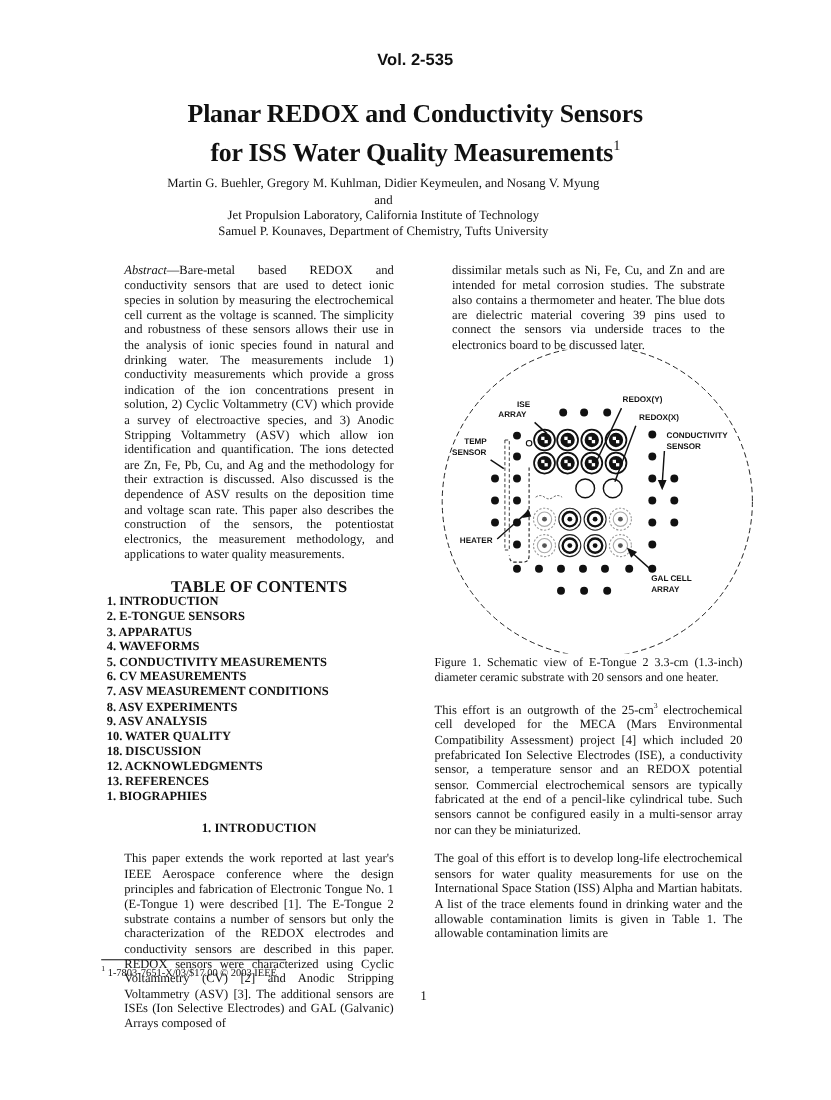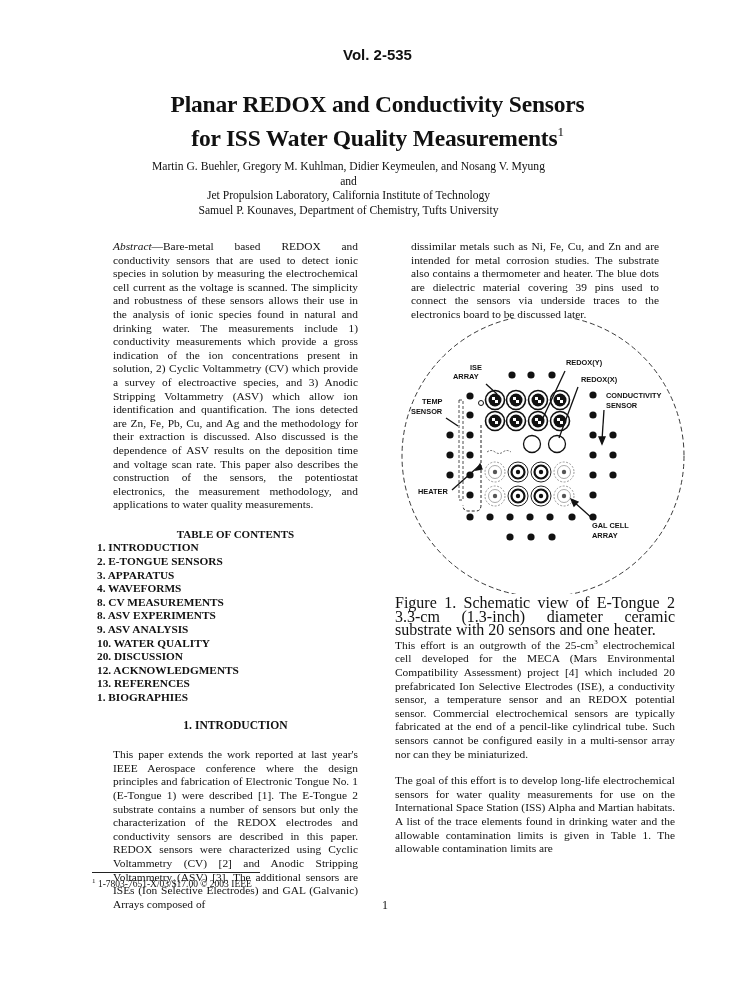--- a/index.html
+++ b/index.html
@@ -8,26 +8,26 @@
   .sans { font-family: "Liberation Sans", "DejaVu Sans", sans-serif; }
   .vol { position: absolute; top: 46px; left: 0; width: 755px; text-align: center; font-size: 15px; font-weight: bold; }
   .title { position: absolute; top: 90px; left: 0; width: 755px; text-align: center; font-size: 23.5px; font-weight: bold; line-height: 28px; letter-spacing: -0.2px; }
   .title sup { font-size: 13px; font-weight: normal; vertical-align: 10px; }
   .authors { position: absolute; top: 160px; left: 0; width: 697px; text-align: center; font-size: 11.6px; line-height: 14.5px; }
   .col { position: absolute; font-size: 11.4px; line-height: 13.6px; text-align: justify; }
   .col p { margin: 16px; }
   .left { left: 97px; top: 224px; width: 277px; }
   .right { left: 395px; top: 224px; width: 280px; }
   .abstract-label { font-style: italic; }
-  .toc-title { text-align: center; font-weight: bold; margin-top: 11px; font-size: 11px; }
+  .toc-title { text-align: center; font-weight: bold; margin-top: 11px; font-size: 15px; }
   .toc-item { font-weight: bold; font-size: 11.3px; line-height: 13.6px; text-align: left; }
   .section-head { text-align: center; font-weight: bold; margin-top: 14px; margin-bottom: 13px; font-size: 11.6px; }
   .gap { height: 13px; }
   .figure { position: absolute; left: 395px; top: 318px; width: 300px; height: 276px; }
-  .caption { position: absolute; left: 395px; top: 596px; width: 280px; font-size: 16px; line-height: 13.6px; text-align: justify; }
+  .caption { position: absolute; left: 395px; top: 596px; width: 280px; font-size: 11px; line-height: 13.6px; text-align: justify; }
   .right2 { position: absolute; left: 395px; top: 636px; width: 280px; font-size: 11.4px; line-height: 13.6px; text-align: justify; }
   .right2 p { margin: 0; font-family: Liberation Serif, serif; }
   .fn-rule { position: absolute; left: 92px; top: 872px; width: 168px; border-top: 1px solid #222; }
   .footnote { position: absolute; left: 92px; top: 877px; font-size: 9.5px; }
   .footnote sup { font-size: 7px; }
   .pagenum { position: absolute; left: 382px; top: 898px; font-size: 12px; }
   .fig-label { font-family: "Liberation Sans", "DejaVu Sans", sans-serif; font-weight: bold; font-size: 7.4px; fill: #111; }
 </style>
 </head>
 <body>
@@ -48,25 +48,27 @@
 
 <div class="col left serif">
   <p><span class="abstract-label">Abstract</span><span>—Bare-metal based REDOX and conductivity sensors that are used to detect ionic species in solution by measuring the electrochemical cell current as the voltage is scanned. The simplicity and robustness of these sensors allows their use in the analysis of ionic species found in natural and drinking water. The measurements include 1) conductivity measurements which provide a gross indication of the ion concentrations present in solution, 2) Cyclic Voltammetry (CV) which provide a survey of electroactive species, and 3) Anodic Stripping Voltammetry (ASV) which allow ion identification and quantification. The ions detected are Zn, Fe, Pb, Cu, and Ag and the methodology for their extraction is discussed. Also discussed is the dependence of ASV results on the deposition time and voltage scan rate. This paper also describes the construction of the sensors, the potentiostat electronics, the measurement methodology, and applications to water quality measurements.</span></p>
 
   <div class="toc-title">TABLE OF CONTENTS</div>
   <div>
     <div class="toc-item">1. INTRODUCTION</div>
     <div class="toc-item">2. E-TONGUE SENSORS</div>
     <div class="toc-item">3. APPARATUS</div>
     <div class="toc-item">4. WAVEFORMS</div>
-    <div class="toc-item">8. CV MEASUREMENTS</div>
+    <div class="toc-item">5. CONDUCTIVITY MEASUREMENTS</div>
+    <div class="toc-item">6. CV MEASUREMENTS</div>
+    <div class="toc-item">7. ASV MEASUREMENT CONDITIONS</div>
     <div class="toc-item">8. ASV EXPERIMENTS</div>
     <div class="toc-item">9. ASV ANALYSIS</div>
     <div class="toc-item">10. WATER QUALITY</div>
-    <div class="toc-item">20. DISCUSSION</div>
+    <div class="toc-item">18. DISCUSSION</div>
     <div class="toc-item">12. ACKNOWLEDGMENTS</div>
     <div class="toc-item">13. REFERENCES</div>
     <div class="toc-item">1. BIOGRAPHIES</div>
   </div>
 
   <div class="section-head">1. INTRODUCTION</div>
   <p>This paper extends the work reported at last year's IEEE Aerospace conference where the design principles and fabrication of Electronic Tongue No. 1 (E-Tongue 1) were described [1]. The E-Tongue 2 substrate contains a number of sensors but only the characterization of the REDOX electrodes and conductivity sensors are described in this paper. REDOX sensors were characterized using Cyclic Voltammetry (CV) [2] and Anodic Stripping Voltammetry (ASV) [3]. The additional sensors are ISEs (Ion Selective Electrodes) and GAL (Galvanic) Arrays composed of</p>
 </div>
 
 <div class="col right serif">

